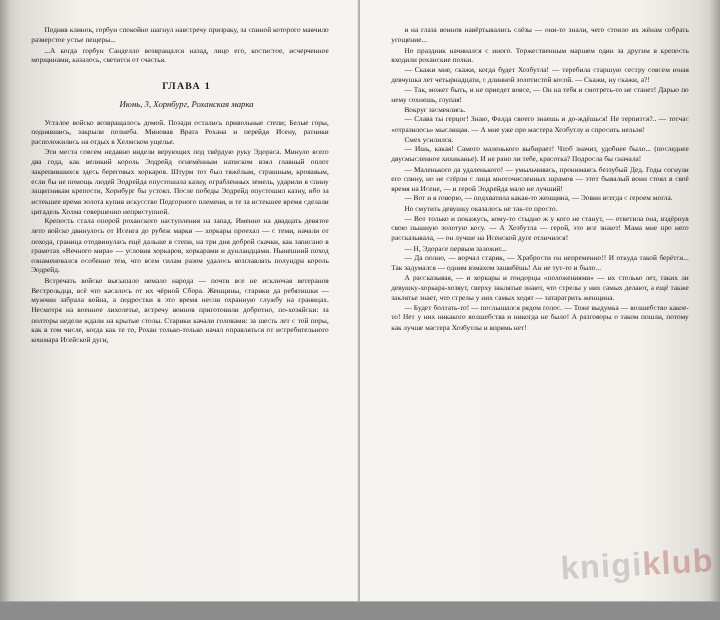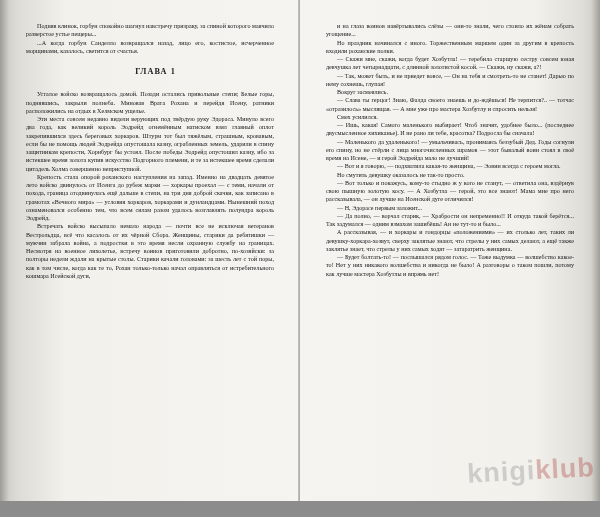--- a/index.html
+++ b/index.html
@@ -117,20 +117,21 @@
   <div class="page left">
     <div class="edge-shadow-l"></div>
 
     <div class="col">
       <p>Подняв клинок, горбун спокойно шагнул навстречу призраку, за спиной которого маячило разверстое устье пещеры...</p>
       <p>...А когда горбун Санделло возвращался назад, лицо его, костистое, исчерченное морщинами, казалось, светится от счастья.</p>
 
       <div class="gap-md"></div>
       <p class="chapter-title">ГЛАВА 1</p>
       <div class="gap-sm"></div>
+      <p class="chapter-sub">Июнь, 3, Хорнбург, Роханская марка</p>
       <div class="gap-sm"></div>
 
       <p>Усталое войско возвращалось домой. Позади остались привольные степи; Белые горы, поднявшись, закрыли полнеба. Миновав Врата Рохана и перейдя Исену, ратники расположились на отдых в Хелмском ущелье.</p>
       <p>Эти места совсем недавно видели верующих под твёрдую руку Эдораса. Минуло всего два года, как великий король Эодрейд огнемённым натиском взял главный оплот закрепившихся здесь береговых хоркаров. Штурм тот был тяжёлым, страшным, кровавым, если бы не помощь людей Эодрейда опустошала казну, ограбленных земель, ударили в спину защитникам крепости, Хорнбург бы устоял. После победы Эодрейд опустошил казну, ибо за истекшее время золота купив искусство Подгорного племени, и те за истекшее время сделали цитадель Холма совершенно неприступной.</p>
       <p>Крепость стала опорой роханского наступления на запад. Именно на двадцать девятое лето войско двинулось от Исенга до рубеж марки — хоркары проехал — с теми, начали от похода, граница отодвинулась ещё дальше в степи, на три дня доброй скачки, как записано в грамотах «Вечного мира» — условия хоркаров, хоркарами и дунландцами. Нынешний поход ознаменовался особенно тем, что всем силам разом удалось возглавлять полундра король Эодрейд.</p>
       <p>Встречать войско высыпало немало народа — почти все не исключая ветеранов Вестрольдца, всё что касалось от их чёрной Сбора. Женщины, старики да ребятишки — мужчин забрала война, а подростки в это время несли охранную службу на границах. Несмотря на военное лихолетье, встречу воинов приготовили добротно, по-хозяйски: за полторы недели ждали на крытые столы. Старики качали головами: за шесть лет с той поры, как в том числе, когда как те то, Рохан только-только начал оправляться от истребительного кошмара Исейской дуги,</p>
     </div>
 
     <div class="folio l">9</div>
   </div>

